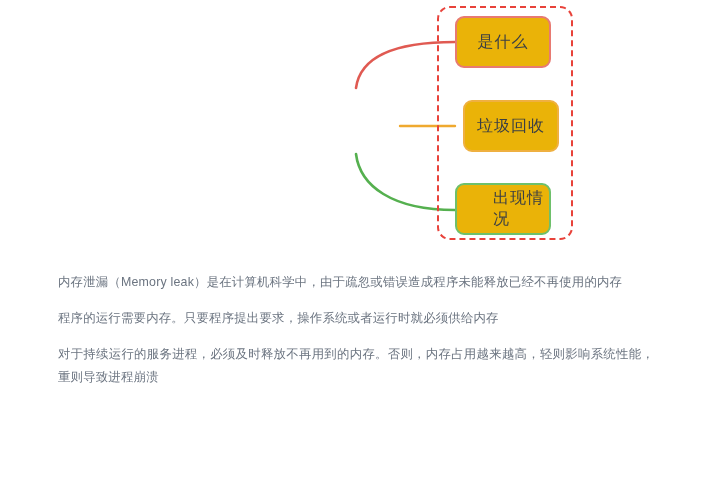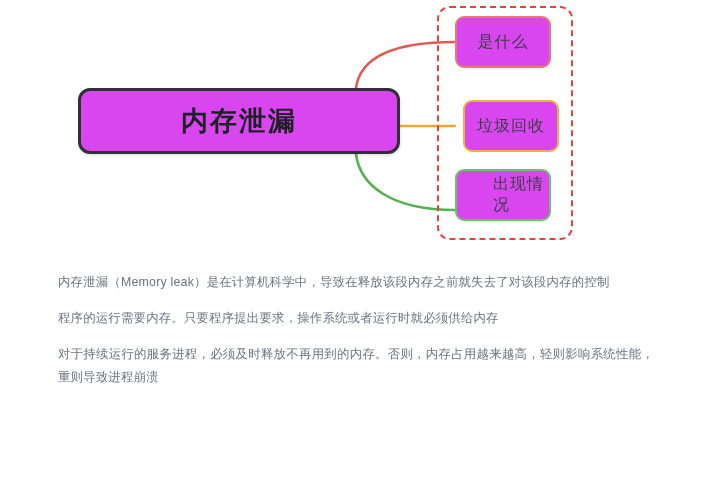--- a/index.html
+++ b/index.html
@@ -29,21 +29,21 @@
     left: 0;
     top: 0;
   }
 
   .node {
     position: absolute;
     box-sizing: border-box;
     display: flex;
     align-items: center;
     justify-content: center;
-    background: #d946ef;
+    background: #eab308;
   }
 
   #root-node {
     left: 78px;
     top: 88px;
     width: 322px;
     height: 66px;
     border: 3.5px solid #2e3236;
     border-radius: 12px;
     box-shadow: 1px 2px 3px rgba(0,0,0,0.10);
@@ -63,21 +63,21 @@
     border-style: solid;
   }
   .branch-node .node-label {
     font-size: 16px;
     color: #3b3f44;
     letter-spacing: 1px;
   }
 
   #branch-node-0 { left: 455px; top: 16px;  border-color: #e87a72; }
   #branch-node-1 { left: 463px; top: 100px; border-color: #efb040; }
-  #branch-node-2 { left: 455px; top: 169px; border-color: #6ec06b; padding-left: 36px; }
+  #branch-node-2 { left: 455px; top: 183px; border-color: #6ec06b; padding-left: 36px; }
 
   #group-outline {
     position: absolute;
     left: 437px;
     top: 6px;
     width: 136px;
     height: 234px;
     box-sizing: border-box;
     border: 2.2px dashed #e8423a;
     border-radius: 13px;
@@ -121,37 +121,34 @@
 
   <svg id="mindmap-svg" width="712" height="258">
 
     <path d="M 356 88 C 360 58, 392 42, 455 42" fill="none" stroke="#e05a52" stroke-width="2.6" stroke-linecap="round"></path>
 
     <path d="M 400 126 L 455 126" fill="none" stroke="#efa92f" stroke-width="2.4" stroke-linecap="round"></path>
 
     <path d="M 356 154 C 360 186, 392 210, 455 210" fill="none" stroke="#55b04f" stroke-width="2.6" stroke-linecap="round"></path>
   </svg>
 
-  <div id="root-node" class="node">
-    <span class="node-label">内存泄漏</span>
-  </div>
 
   <div id="branch-node-0" class="node branch-node">
     <span class="node-label">是什么</span>
   </div>
 
   <div id="branch-node-1" class="node branch-node">
     <span class="node-label">垃圾回收</span>
   </div>
 
   <div id="branch-node-2" class="node branch-node">
     <span class="node-label">出现情况</span>
   </div>
 
   <div id="group-outline"></div>
 </div>
 
 <div id="article">
 
-  <p class="paragraph">内存泄漏（Memory leak）是在计算机科学中，导致在释放该段内存之前就失去了对该段内存的控制</p>
+  <p class="paragraph">内存泄漏（Memory leak）是在计算机科学中，由于疏忽或错误造成程序未能释放已经不再使用的内存</p>
   <p class="paragraph">程序的运行需要内存。只要程序提出要求，操作系统或者运行时就必须供给内存</p>
   <p class="paragraph">对于持续运行的服务进程，必须及时释放不再用到的内存。否则，内存占用越来越高，轻则影响系统性能，重则导致进程崩溃</p>
 </div>
 
 </body></html>

